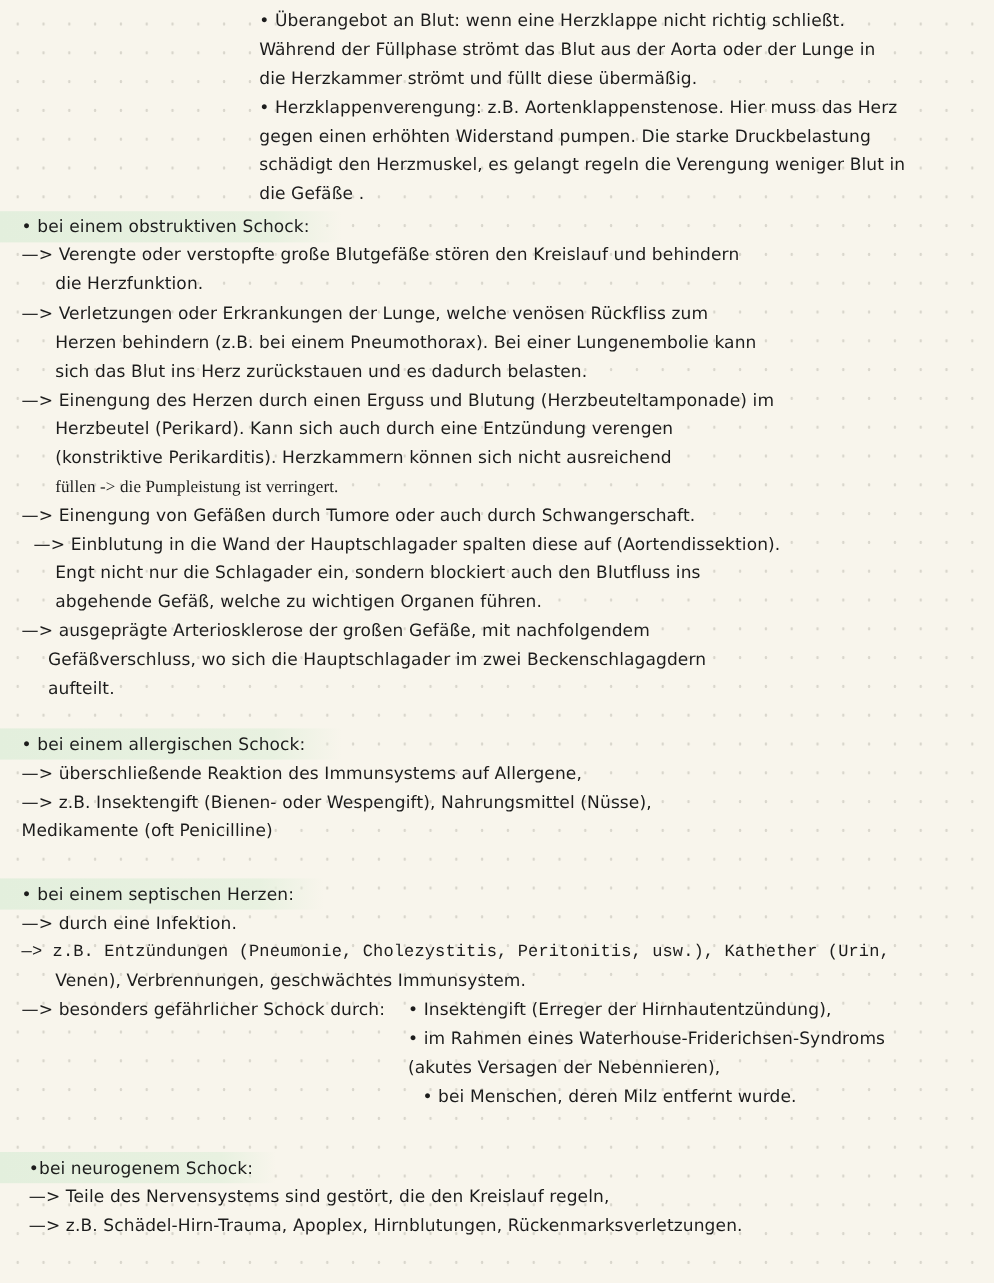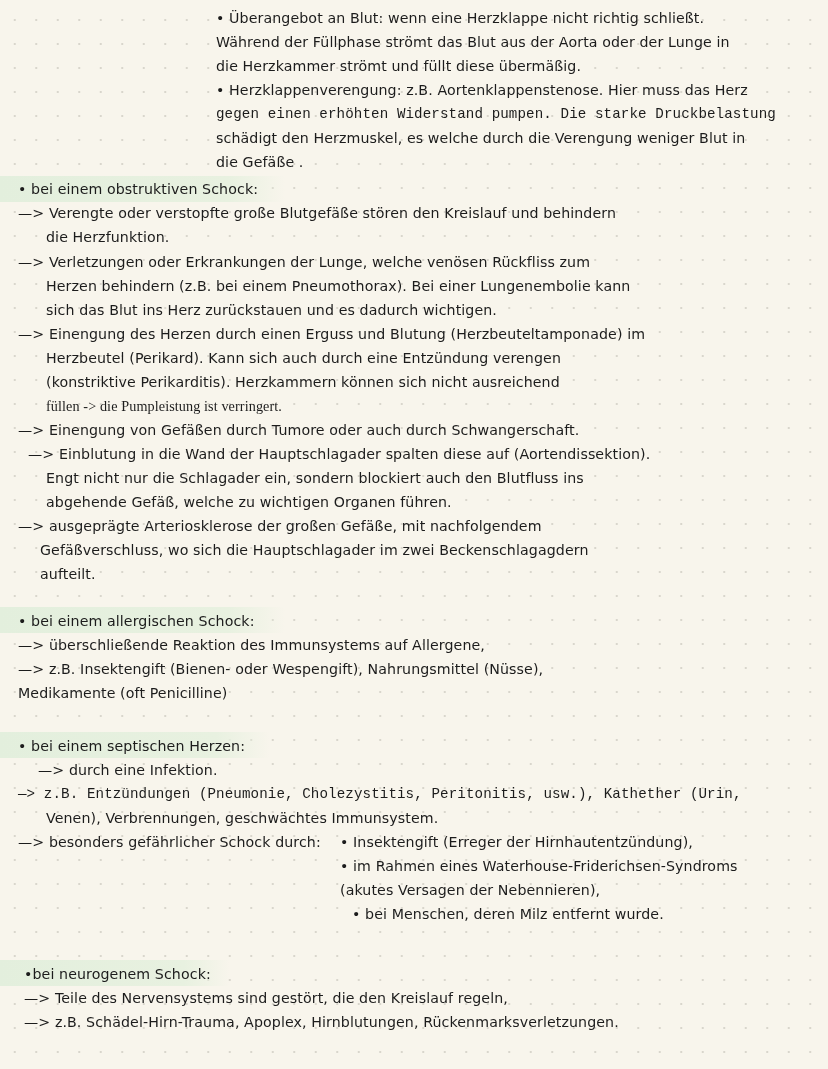--- a/index.html
+++ b/index.html
@@ -32,32 +32,32 @@
 <div class="hl" style="left:0;top:176px;width:285px;"></div>
 <div class="hl" style="left:0;top:607px;width:285px;"></div>
 <div class="hl" style="left:0;top:732px;width:270px;"></div>
 <div class="hl" style="left:0;top:960px;width:230px;"></div>
 
 <div>
   <div class="line" style="left:216px;top:6px;">• Überangebot an Blut: wenn eine Herzklappe nicht richtig schließt.</div>
   <div class="line" style="left:216px;top:30px;">Während der Füllphase strömt das Blut aus der Aorta oder der Lunge in</div>
   <div class="line" style="left:216px;top:54px;">die Herzkammer strömt und füllt diese übermäßig.</div>
   <div class="line" style="left:216px;top:78px;">• Herzklappenverengung: z.B. Aortenklappenstenose. Hier muss das Herz</div>
-  <div class="line" style="left:216px;top:102px;font-family:Liberation Mono, monospace;">gegen einen erhöhten Widerstand pumpen. Die starke Druckbelastung</div>
-  <div class="line" style="left:216px;top:126px;">schädigt den Herzmuskel, es welche durch die Verengung weniger Blut in</div>
+  <div class="line" style="left:216px;top:102px;">gegen einen erhöhten Widerstand pumpen. Die starke Druckbelastung</div>
+  <div class="line" style="left:216px;top:126px;">schädigt den Herzmuskel, es gelangt regeln die Verengung weniger Blut in</div>
   <div class="line" style="left:216px;top:150px;">die Gefäße .</div>
 </div>
 
 <div>
   <div class="line" style="left:18px;top:177px;">• bei einem obstruktiven Schock:</div>
   <div class="line" style="left:18px;top:201px;">—&gt; Verengte oder verstopfte große Blutgefäße stören den Kreislauf und behindern</div>
   <div class="line" style="left:46px;top:225px;">die Herzfunktion.</div>
   <div class="line" style="left:18px;top:250px;">—&gt; Verletzungen oder Erkrankungen der Lunge, welche venösen Rückfliss zum</div>
   <div class="line" style="left:46px;top:274px;">Herzen behindern (z.B. bei einem Pneumothorax). Bei einer Lungenembolie kann</div>
-  <div class="line" style="left:46px;top:298px;">sich das Blut ins Herz zurückstauen und es dadurch wichtigen.</div>
+  <div class="line" style="left:46px;top:298px;">sich das Blut ins Herz zurückstauen und es dadurch belasten.</div>
   <div class="line" style="left:18px;top:322px;">—&gt; Einengung des Herzen durch einen Erguss und Blutung (Herzbeuteltamponade) im</div>
   <div class="line" style="left:46px;top:346px;">Herzbeutel (Perikard). Kann sich auch durch eine Entzündung verengen</div>
   <div class="line" style="left:46px;top:370px;">(konstriktive Perikarditis). Herzkammern können sich nicht ausreichend</div>
   <div class="line" style="left:46px;top:394px;font-family:Liberation Serif, serif;">füllen -&gt; die Pumpleistung ist verringert.</div>
   <div class="line" style="left:18px;top:418px;">—&gt; Einengung von Gefäßen durch Tumore oder auch durch Schwangerschaft.</div>
   <div class="line" style="left:18px;top:442px;margin-left:10px;">—&gt; Einblutung in die Wand der Hauptschlagader spalten diese auf (Aortendissektion).</div>
   <div class="line" style="left:46px;top:466px;">Engt nicht nur die Schlagader ein, sondern blockiert auch den Blutfluss ins</div>
   <div class="line" style="left:46px;top:490px;">abgehende Gefäß, welche zu wichtigen Organen führen.</div>
   <div class="line" style="left:18px;top:514px;">—&gt; ausgeprägte Arteriosklerose der großen Gefäße, mit nachfolgendem</div>
   <div class="line" style="left:40px;top:538px;">Gefäßverschluss, wo sich die Hauptschlagader im zwei Beckenschlagagdern</div>
@@ -66,21 +66,21 @@
 
 <div>
   <div class="line" style="left:18px;top:609px;">• bei einem allergischen Schock:</div>
   <div class="line" style="left:18px;top:633px;">—&gt; überschließende Reaktion des Immunsystems auf Allergene,</div>
   <div class="line" style="left:18px;top:657px;">—&gt; z.B. Insektengift (Bienen- oder Wespengift), Nahrungsmittel (Nüsse),</div>
   <div class="line" style="left:18px;top:681px;">Medikamente (oft Penicilline)</div>
 </div>
 
 <div>
   <div class="line" style="left:18px;top:734px;">• bei einem septischen Herzen:</div>
-  <div class="line" style="left:18px;top:758px;margin-left:20px;">—&gt; durch eine Infektion.</div>
+  <div class="line" style="left:18px;top:758px;">—&gt; durch eine Infektion.</div>
   <div class="line" style="left:18px;top:782px;font-family:Liberation Mono, monospace;">—&gt; z.B. Entzündungen (Pneumonie, Cholezystitis, Peritonitis, usw.), Kathether (Urin,</div>
   <div class="line" style="left:46px;top:806px;">Venen), Verbrennungen, geschwächtes Immunsystem.</div>
   <div class="line" style="left:18px;top:830px;">—&gt; besonders gefährlicher Schock durch:</div>
   <div class="line" style="left:340px;top:830px;">• Insektengift (Erreger der Hirnhautentzündung),</div>
   <div class="line" style="left:340px;top:854px;">• im Rahmen eines Waterhouse-Friderichsen-Syndroms</div>
   <div class="line" style="left:340px;top:878px;">(akutes Versagen der Nebennieren),</div>
   <div class="line" style="left:340px;top:902px;margin-left:12px;">• bei Menschen, deren Milz entfernt wurde.</div>
 </div>
 
 <div>

